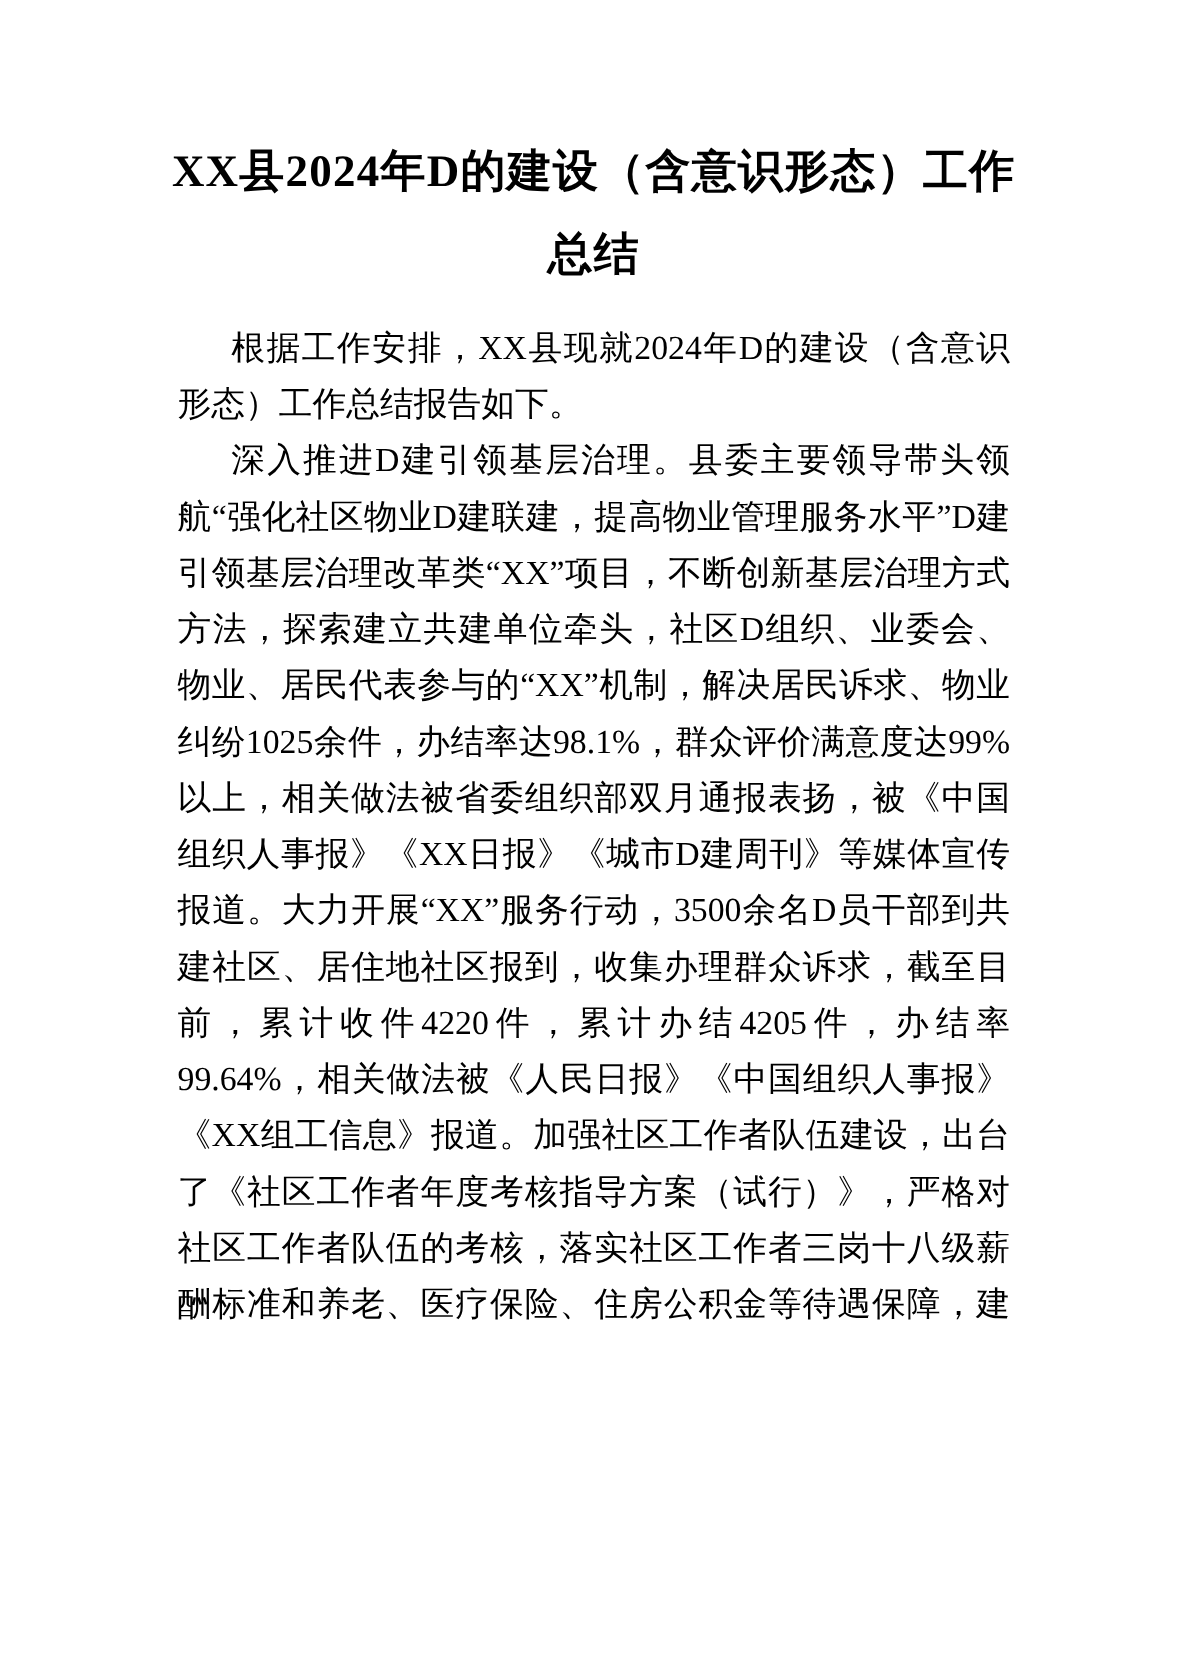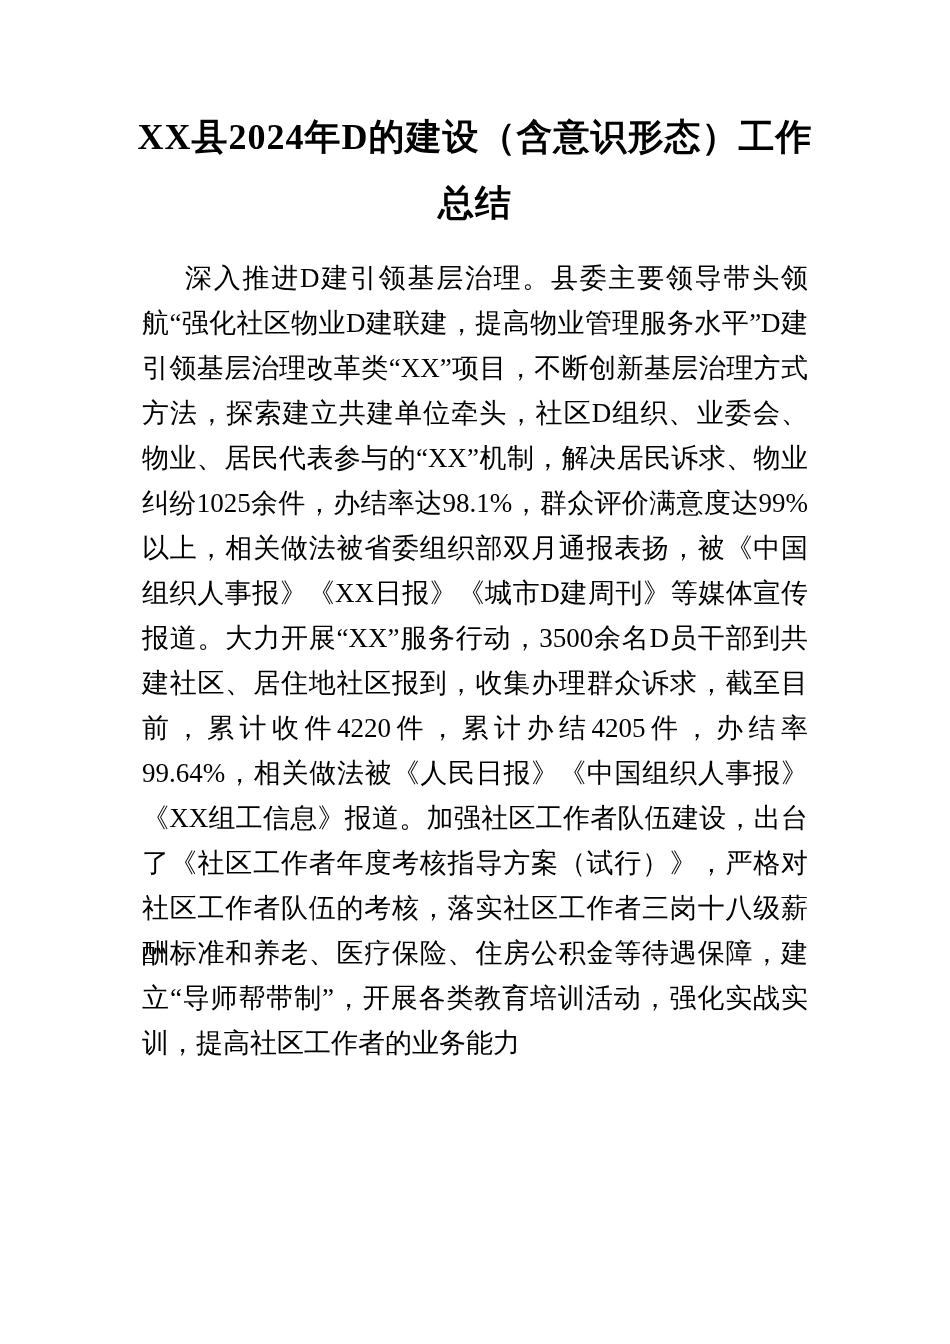--- a/index.html
+++ b/index.html
@@ -51,17 +51,18 @@
     font-family: "Liberation Sans", "DejaVu Sans", sans-serif;
   }
 </style>
 </head>
 <body>
 
 <div class="page">
   <h1 class="doc-title">XX县2024年D的建设（含意识形态）工作总结</h1>
 
   <div class="content">
+    <p class="para">根据工作安排，XX县现就2024年D的建设（含意识形态）工作总结报告如下。</p>
 
 
     <p class="para">深入推进D建引领基层治理。县委主要领导带头领航“强化社区物业D建联建，提高物业管理服务水平”D建引领基层治理改革类“XX”项目，不断创新基层治理方式方法，探索建立共建单位牵头，社区D组织、业委会、物业、居民代表参与的“XX”机制，解决居民诉求、物业纠纷1025余件，办结率达98.1%，群众评价满意度达99%以上，相关做法被省委组织部双月通报表扬，被《中国组织人事报》《XX日报》《城市D建周刊》等媒体宣传报道。大力开展“XX”服务行动，3500余名D员干部到共建社区、居住地社区报到，收集办理群众诉求，截至目前，累计收件4220件，累计办结4205件，办结率99.64%，相关做法被《人民日报》《中国组织人事报》《XX组工信息》报道。加强社区工作者队伍建设，出台了《社区工作者年度考核指导方案（试行）》，严格对社区工作者队伍的考核，落实社区工作者三岗十八级薪酬标准和养老、医疗保险、住房公积金等待遇保障，建立“导师帮带制”，开展各类教育培训活动，强化实战实训，提高社区工作者的业务能力</p>
   </div>
 </div>
 
 </body></html>

